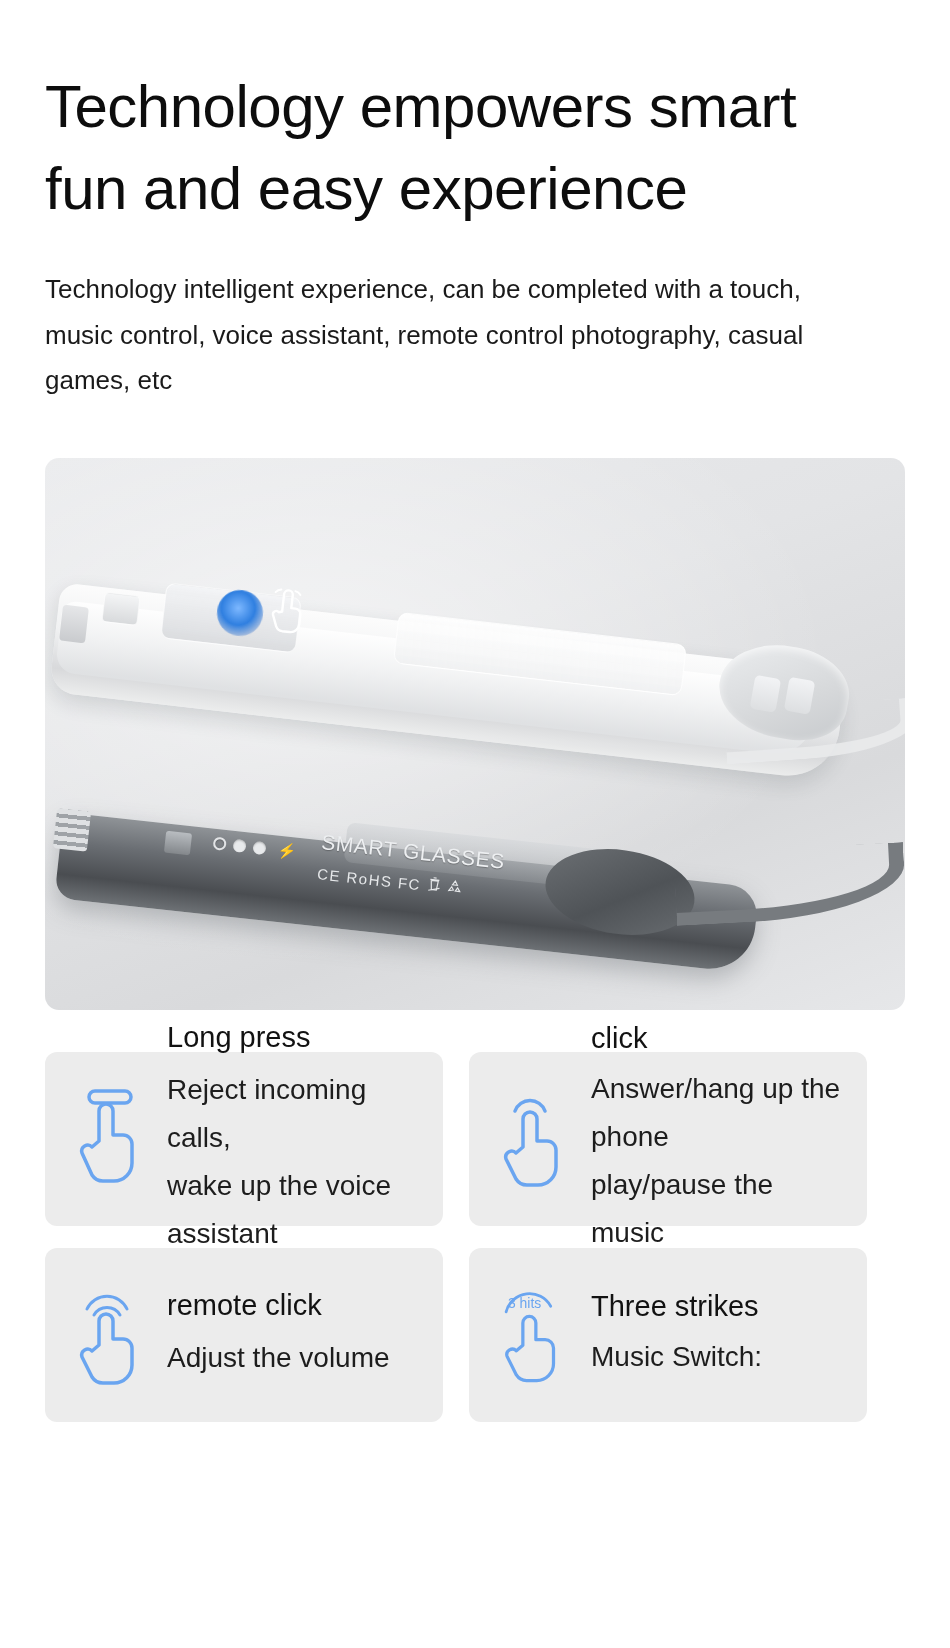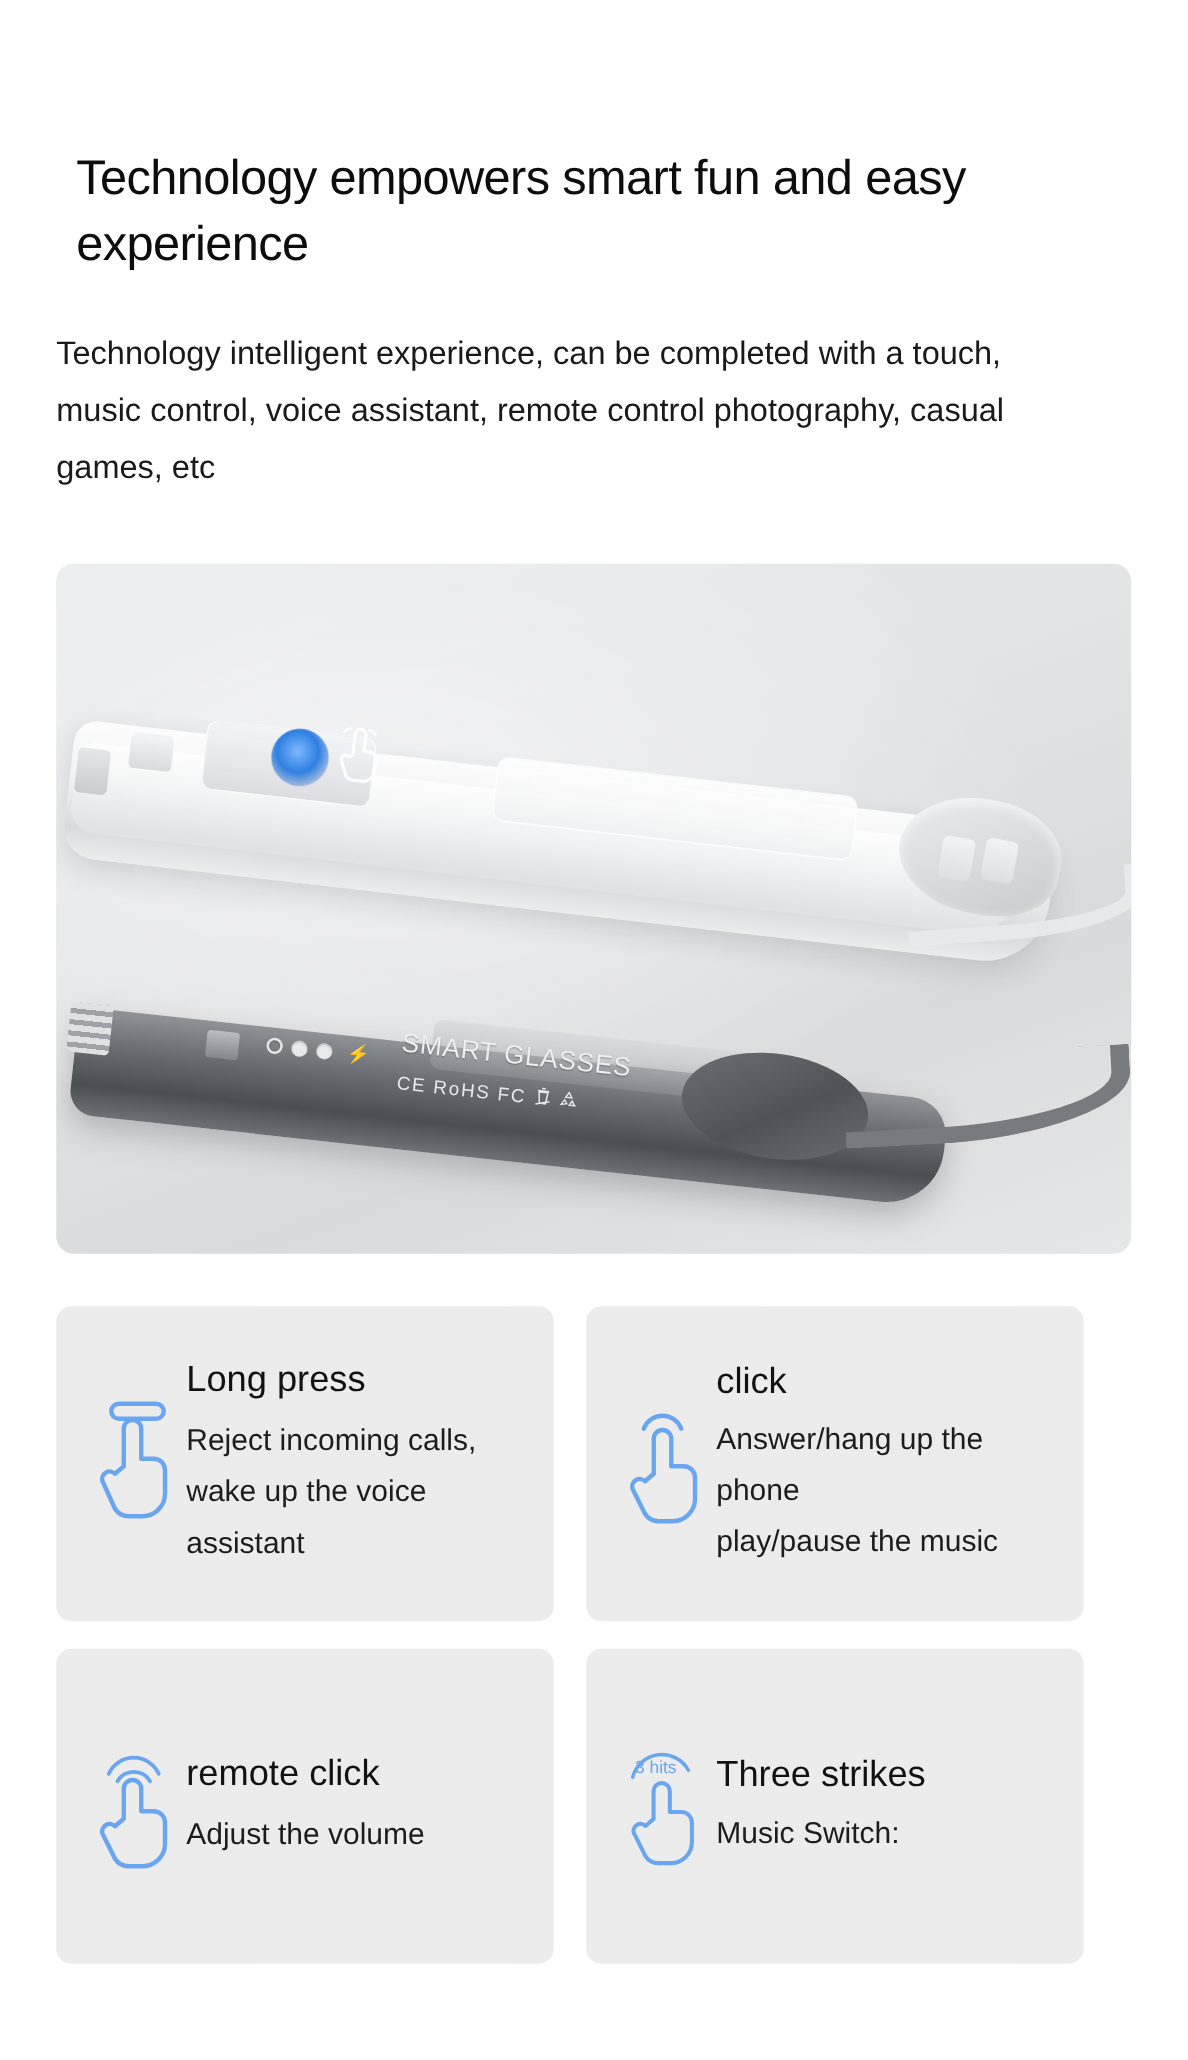--- a/index.html
+++ b/index.html
@@ -12,28 +12,27 @@
   }
   .page {
     position: relative;
     width: 950px;
     height: 1648px;
     background: #fff;
     padding: 0 45px;
   }
   
   .headline {
-    padding-top: 116px;
-    font-size: 39px;
+    padding-top: 66px;
+    font-size: 60px;
     line-height: 1.36;
     font-weight: 400;
     letter-spacing: -0.5px;
     color: #0d0d0d;
     max-width: 790px;
-    margin-left: 16px;
   }
   .subcopy {
     margin-top: 38px;
     font-size: 26px;
     line-height: 1.75;
     color: #1a1a1a;
     font-weight: 400;
     max-width: 800px;
   }
   
@@ -237,35 +236,36 @@
   .cards {
     margin-top: 42px;
     display: grid;
     grid-template-columns: 398px 398px;
     gap: 22px 26px;
     width: 860px;
   }
   .card {
     background: #ececec;
     border-radius: 12px;
-    height: 252px;
+    height: 174px;
     display: flex;
     align-items: center;
     padding: 0 26px;
+    gap: 18px;
   }
   .card .icon { flex: 0 0 auto; width: 78px; display: flex; justify-content: center; align-items: center; }
   .card .txt { flex: 1 1 auto; }
   .card .c-title {
     font-size: 29px;
     color: #121212;
     line-height: 1.25;
     margin-bottom: 10px;
   }
   .card .c-desc {
-    font-size: 24px;
+    font-size: 28px;
     color: #1d1d1d;
     line-height: 1.72;
   }
   .card.card-2 .c-title, .card.card-4 .c-title { margin-bottom: 8px; }
   .hand-svg { display: block; }
   .hits-badge {
     font-size: 15px;
     fill: #6aa5f0;
   }
 </style>

